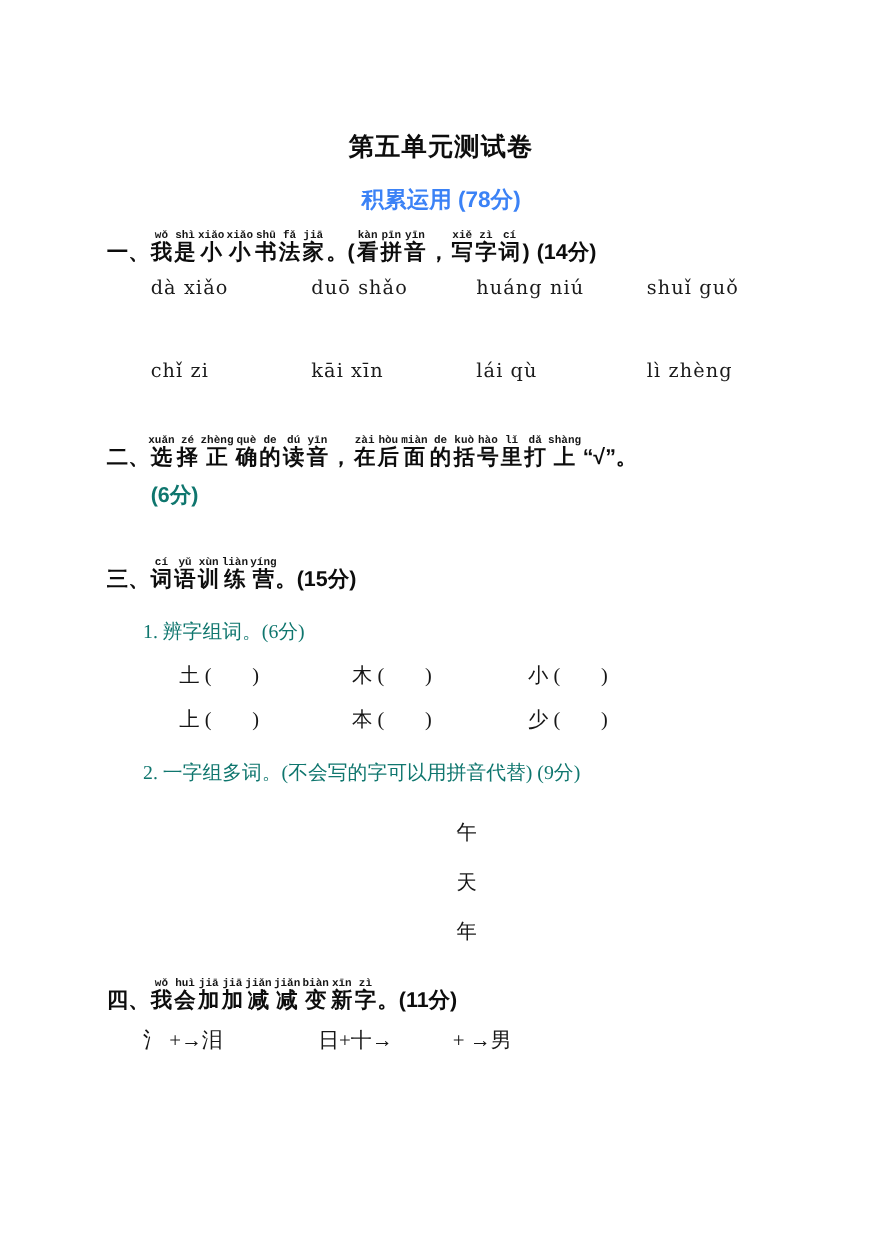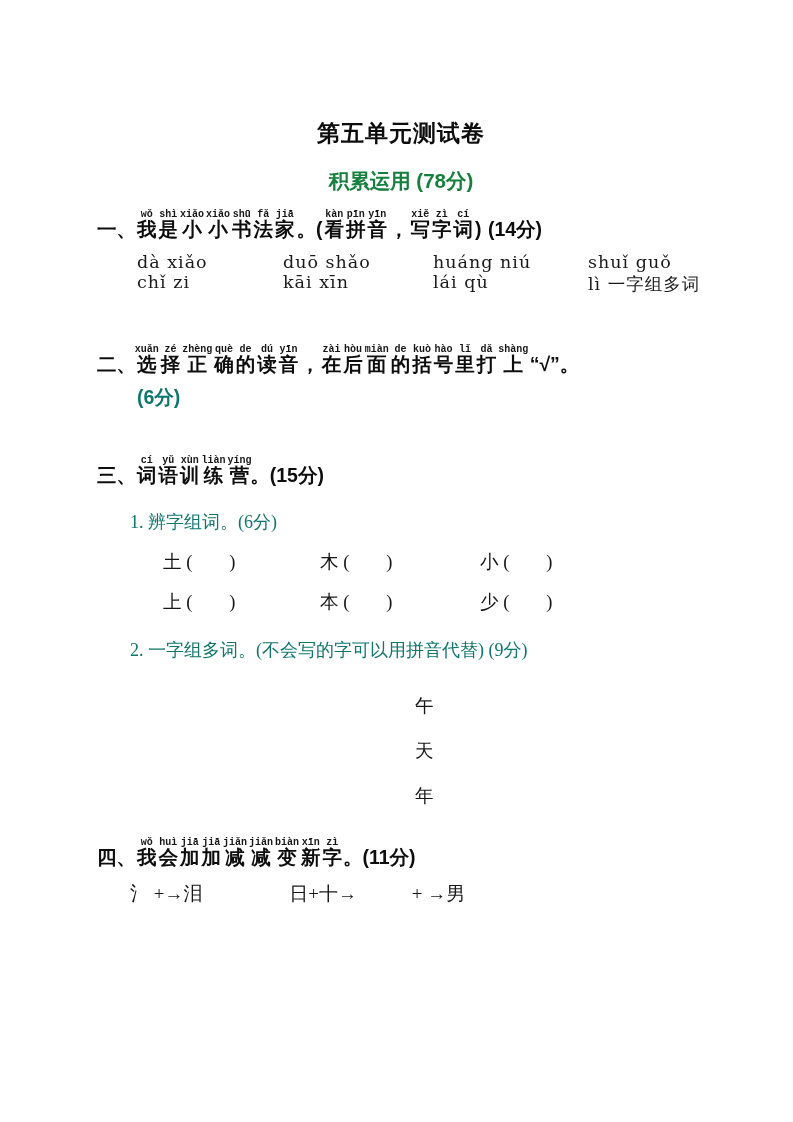--- a/index.html
+++ b/index.html
@@ -30,21 +30,21 @@
     text-align: center;
     font-size: 18.5px;
     color: #161616;
   }
   .section {
     margin: 18px 0 0 0;
     text-align: center;
     font-family: "Liberation Sans", sans-serif;
     font-weight: bold;
     font-size: 20.5px;
-    color: #15803d;
+    color: #3b82f6;
   }
   
   .stem {
     font-family: "Liberation Sans", sans-serif;
     font-weight: bold;
     font-size: 19.5px;
     color: #0d0d0d;
     line-height: 1.15;
   }
   .stem ruby { ruby-position: over; margin: 0 1px; }
@@ -71,21 +71,21 @@
   .pinyin-row {
     display: grid;
     grid-template-columns: 146px 150px 155px auto;
     margin-left: 40px;
     font-family: "DejaVu Serif", serif;
     font-size: 17.5px;
     color: #1a1a1a;
     letter-spacing: 1px;
   }
   .pinyin-row-1 { margin-top: 12px; }
-  .pinyin-row-2 { }
+  .pinyin-row-2 { margin-top: 56px; }
   
   .sub-label {
     margin: 24px 0 0 33px;
     font-size: 18px;
     color: #0f766e;
   }
   .zuci-row {
     display: grid;
     grid-template-columns: 157px 160px auto;
     margin: 15px 0 0 66px;
@@ -123,21 +123,21 @@
     <span>dà xiǎo</span>
     <span>duō shǎo</span>
     <span>huáng niú</span>
     <span>shuǐ guǒ</span>
   </div>
 
   <div class="pinyin-row pinyin-row-2">
     <span>chǐ zi</span>
     <span>kāi xīn</span>
     <span>lái qù</span>
-    <span>lì 一字组多词</span>
+    <span>lì zhèng</span>
   </div>
 
   <div class="stem stem-q2"><span class="qnum">二、</span><span><ruby>选<rt>xuǎn</rt></ruby><ruby>择<rt>zé</rt></ruby><ruby>正<rt>zhèng</rt></ruby><ruby>确<rt>què</rt></ruby><ruby>的<rt>de</rt></ruby><ruby>读<rt>dú</rt></ruby><ruby>音<rt>yīn</rt></ruby><ruby>，<rt></rt></ruby><ruby>在<rt>zài</rt></ruby><ruby>后<rt>hòu</rt></ruby><ruby>面<rt>miàn</rt></ruby><ruby>的<rt>de</rt></ruby><ruby>括<rt>kuò</rt></ruby><ruby>号<rt>hào</rt></ruby><ruby>里<rt>lǐ</rt></ruby><ruby>打<rt>dǎ</rt></ruby><ruby>上<rt>shàng</rt></ruby></span><span> “√”。</span></div>
 
   <div class="score-line">(6分)</div>
 
   <div class="stem stem-q3"><span class="qnum">三、</span><span><ruby>词<rt>cí</rt></ruby><ruby>语<rt>yǔ</rt></ruby><ruby>训<rt>xùn</rt></ruby><ruby>练<rt>liàn</rt></ruby><ruby>营<rt>yíng</rt></ruby></span><span>。(15分)</span></div>
 
   <div class="sub-label">1. 辨字组词。(6分)</div>
 

